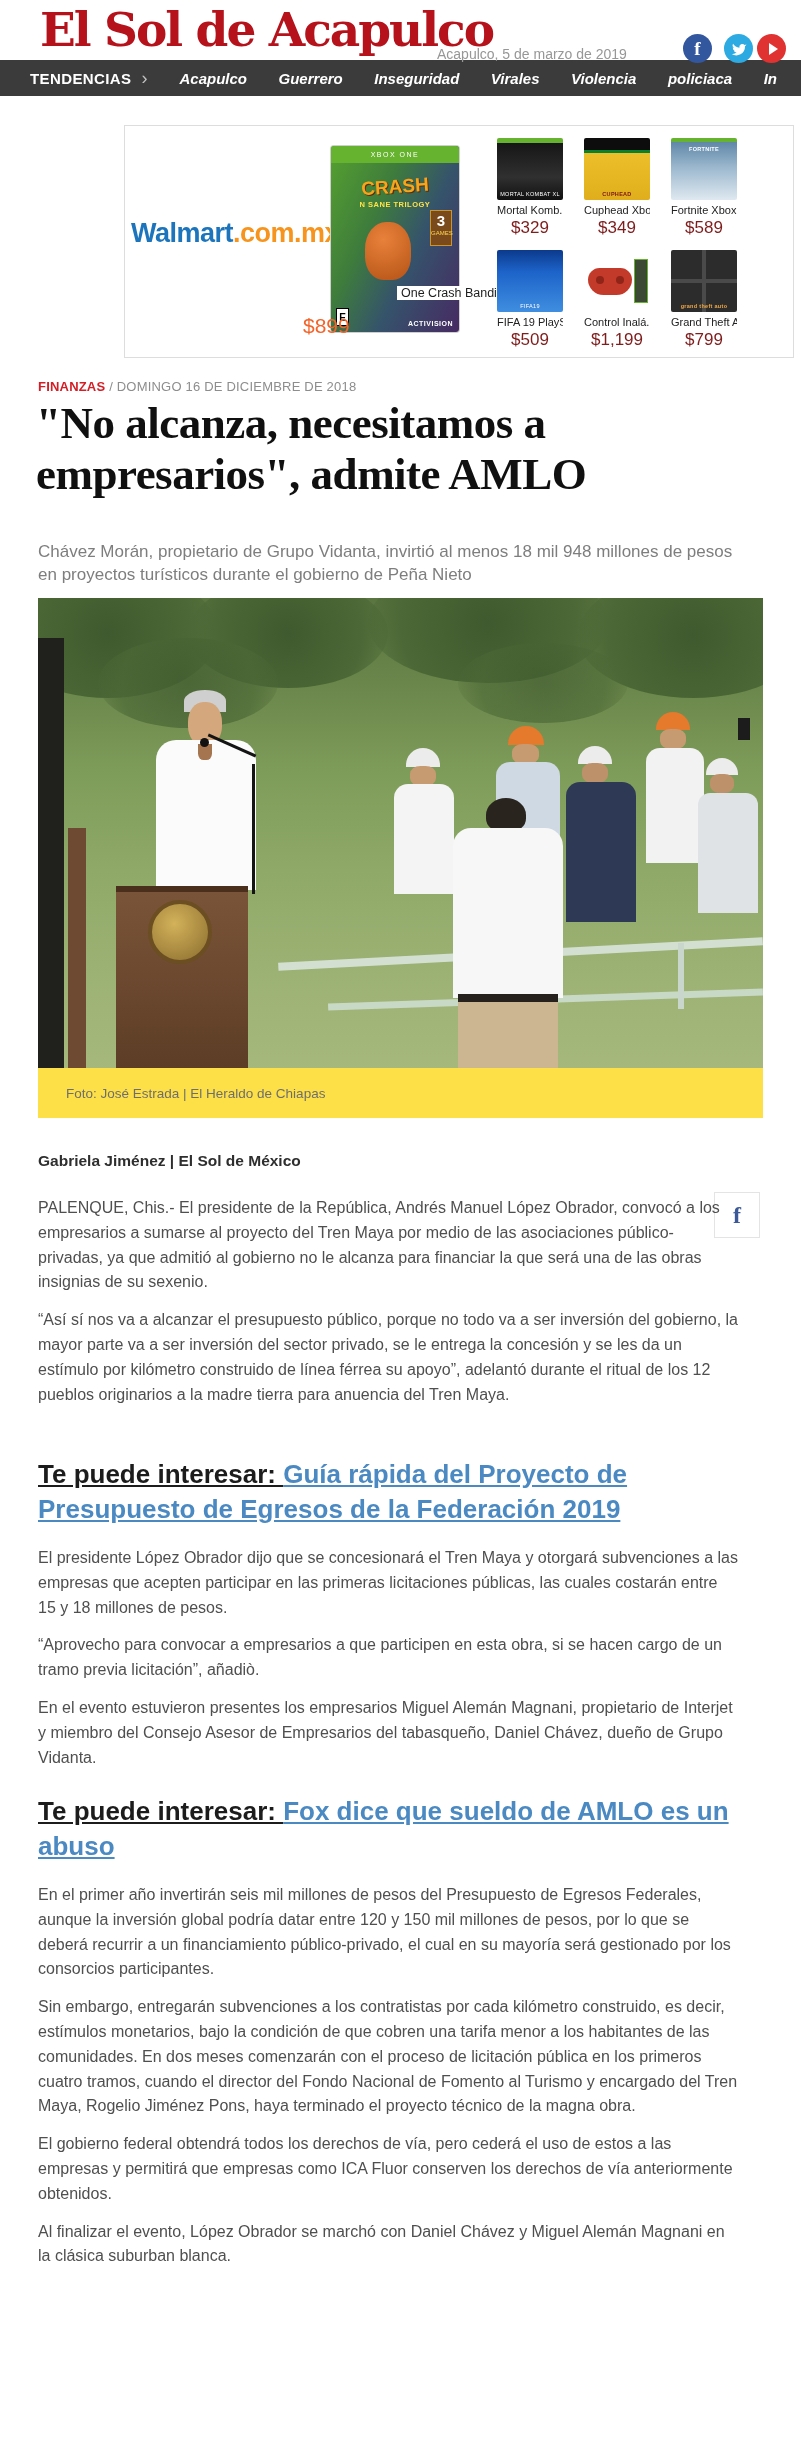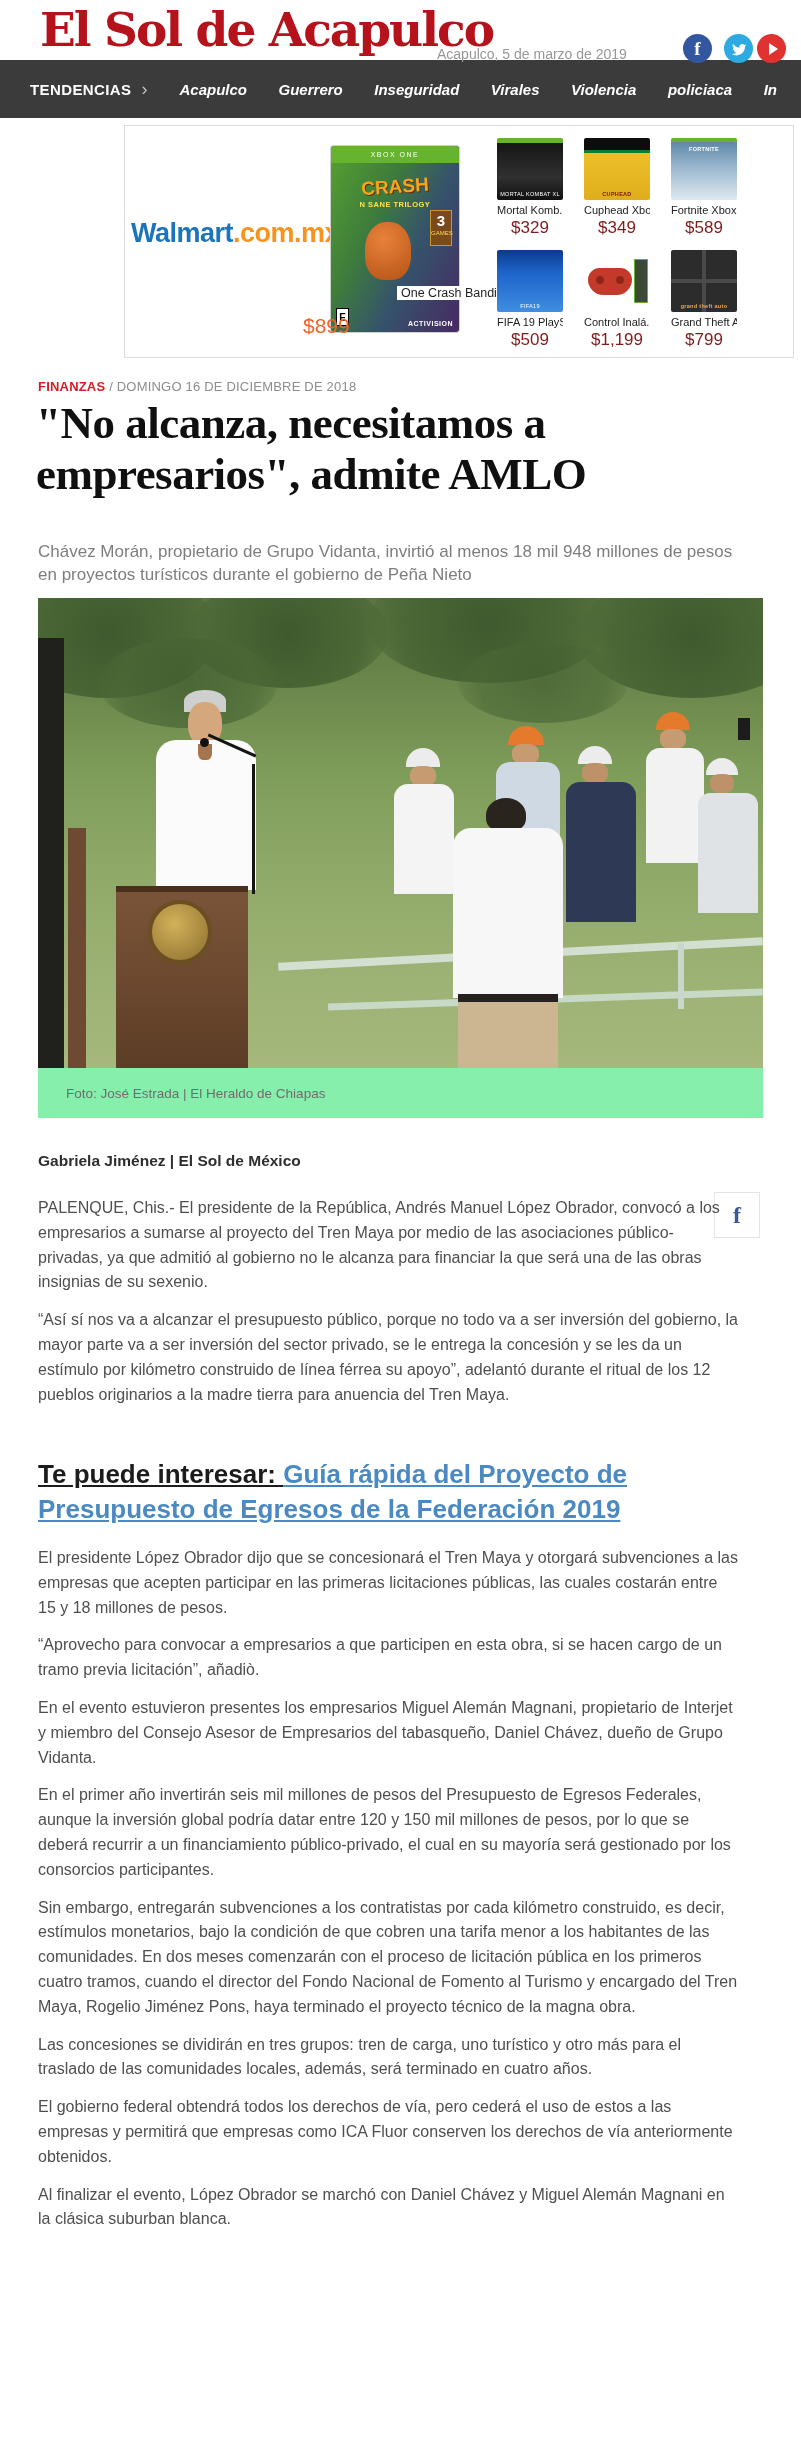--- a/index.html
+++ b/index.html
@@ -9,21 +9,21 @@
   
   .header-logo{position:absolute;left:40px;top:2px;font-family:"DejaVu Serif",serif;font-weight:bold;font-size:47px;color:#b5121b;letter-spacing:-2px;z-index:3;white-space:nowrap;}
   .header-date{position:absolute;left:437px;top:46px;font-size:14px;color:#979797;z-index:3;}
   .social{position:absolute;top:34px;z-index:4;width:29px;height:29px;border-radius:50%;display:flex;align-items:center;justify-content:center;cursor:pointer;}
   .social.fb{left:683px;background:#33579e;color:#fff;font-family:"Liberation Serif",serif;font-weight:bold;font-size:19px;}
   .social.tw{left:724px;background:#2caae1;}
   .social.yt{left:757px;background:#e13232;}
   .play{width:0;height:0;border-left:9px solid #fff;border-top:6px solid transparent;border-bottom:6px solid transparent;margin-left:3px;}
 
   
-  .nav{position:absolute;left:0;top:60px;width:801px;height:58px;background:#3b3b3b;display:flex;align-items:center;justify-content:space-between;padding:0 24px 0 30px;z-index:2;}
+  .nav{position:absolute;left:0;top:60px;width:801px;height:36px;background:#3b3b3b;display:flex;align-items:center;justify-content:space-between;padding:0 24px 0 30px;z-index:2;}
   .nav-left{display:flex;align-items:center;gap:10px;color:#fff;font-weight:bold;font-size:15px;letter-spacing:.4px;cursor:pointer;}
   .nav-chevron{color:#c2c2c2;font-weight:normal;font-size:18px;line-height:1;}
   .nav-item{font-style:italic;font-weight:bold;font-size:15px;color:#fff;cursor:pointer;white-space:nowrap;}
 
   
   .ad{position:absolute;left:124px;top:125px;width:670px;height:233px;border:1px solid #ddd;background:#fff;cursor:pointer;}
   .walmart{position:absolute;left:6px;top:92px;font-size:27px;font-weight:bold;letter-spacing:-.5px;white-space:nowrap;}
   .walmart .w1{color:#1c75bc;}
   .walmart .w2{color:#f7941d;}
   .hero{position:absolute;left:206px;top:20px;width:128px;height:186px;background:linear-gradient(115deg,#56a12f 0%,#3e7c3c 35%,#35536b 62%,#472a63 100%);border-radius:3px;overflow:hidden;box-shadow:0 0 0 1px #cfcfcf;}
@@ -63,21 +63,21 @@
   .cat{color:#d41d24;font-weight:bold;}
   .cat-sep,.cat-date{color:#8d8d8d;}
   h1.headline{position:absolute;left:36px;top:398px;width:715px;font-family:"Liberation Serif",serif;font-size:45px;line-height:1.13;color:#101010;letter-spacing:-.5px;font-weight:bold;}
   .subhead{position:absolute;left:38px;top:541px;width:708px;font-size:17px;line-height:1.35;color:#7e7e7e;}
 
   
   .figure{position:absolute;left:38px;top:598px;width:725px;}
   .ph{position:relative;width:725px;height:470px;overflow:hidden;background:linear-gradient(180deg,#5a7540 0%,#6a864b 18%,#7f9d5a 38%,#8fa968 58%,#9bb173 78%,#a6b87c 100%);}
   .ph div{position:absolute;}
   .tree{border-radius:50%;background:radial-gradient(circle,#3f5a2e 0%,#4c6836 65%,rgba(76,104,54,0) 100%);}
-  .caption{height:50px;background:#86efac;display:flex;align-items:center;padding-left:28px;font-size:13.5px;color:#6e6e6e;}
+  .caption{height:50px;background:#fde047;display:flex;align-items:center;padding-left:28px;font-size:13.5px;color:#6e6e6e;}
 
   .byline{position:absolute;left:38px;top:1152px;font-size:15.5px;font-weight:bold;color:#2e2e2e;}
   .fbshare{position:absolute;left:714px;top:1192px;width:46px;height:46px;border:1px solid #e4e4e4;display:flex;align-items:center;justify-content:center;color:#3b5998;font-family:"Liberation Serif",serif;font-weight:bold;font-size:24px;background:#fff;cursor:pointer;}
 
   
   .body-col{position:absolute;left:38px;top:1196px;width:700px;}
   .body-col p{font-size:16px;line-height:1.55;color:#4f4f4f;margin-bottom:13px;}
   .related{font-size:26px;font-weight:bold;line-height:1.32;margin:24px 0 20px;}
   .related .pre{color:#1c1c1c;text-decoration:underline;}
   .related a{color:#4a89c2;text-decoration:underline;cursor:pointer;}
@@ -251,21 +251,23 @@
   <p>“Así sí nos va a alcanzar el presupuesto público, porque no todo va a ser inversión del gobierno, la mayor parte va a ser inversión del sector privado, se le entrega la concesión y se les da un estímulo por kilómetro construido de línea férrea su apoyo”, adelantó durante el ritual de los 12 pueblos originarios a la madre tierra para anuencia del Tren Maya.</p>
 
   <h2 class="related gap">
     <span class="pre">Te puede interesar: </span><a>Guía rápida del Proyecto de Presupuesto de Egresos de la Federación 2019</a>
   </h2>
 
   <p>El presidente López Obrador dijo que se concesionará el Tren Maya y otorgará subvenciones a las empresas que acepten participar en las primeras licitaciones públicas, las cuales costarán entre 15 y 18 millones de pesos.</p>
   <p>“Aprovecho para convocar a empresarios a que participen en esta obra, si se hacen cargo de un tramo previa licitación”, añadiò.</p>
   <p>En el evento estuvieron presentes los empresarios Miguel Alemán Magnani, propietario de Interjet y miembro del Consejo Asesor de Empresarios del tabasqueño, Daniel Chávez, dueño de Grupo Vidanta.</p>
 
+  <h2 class="related">
+    <span class="pre">Te puede interesar: </span><a>Fox dice que sueldo de AMLO es un abuso</a>
+  </h2>
 
   <p>En el primer año invertirán seis mil millones de pesos del Presupuesto de Egresos Federales, aunque la inversión global podría datar entre 120 y 150 mil millones de pesos, por lo que se deberá recurrir a un financiamiento público-privado, el cual en su mayoría será gestionado por los consorcios participantes.</p>
   <p>Sin embargo, entregarán subvenciones a los contratistas por cada kilómetro construido, es decir, estímulos monetarios, bajo la condición de que cobren una tarifa menor a los habitantes de las comunidades. En dos meses comenzarán con el proceso de licitación pública en los primeros cuatro tramos, cuando el director del Fondo Nacional de Fomento al Turismo y encargado del Tren Maya, Rogelio Jiménez Pons, haya terminado el proyecto técnico de la magna obra.</p>
 
 
-  <p>Las concesiones se dividirán en tres grupos: tren de carga, uno turístico y otro más para el traslado de las comunidades locales, además, será terminado en cuatro años.</p>
   <p>El gobierno federal obtendrá todos los derechos de vía, pero cederá el uso de estos a las empresas y permitirá que empresas como ICA Fluor conserven los derechos de vía anteriormente obtenidos.</p>
   <p>Al finalizar el evento, López Obrador se marchó con Daniel Chávez y Miguel Alemán Magnani en la clásica suburban blanca.</p>
 </div>
 
 </body></html>

